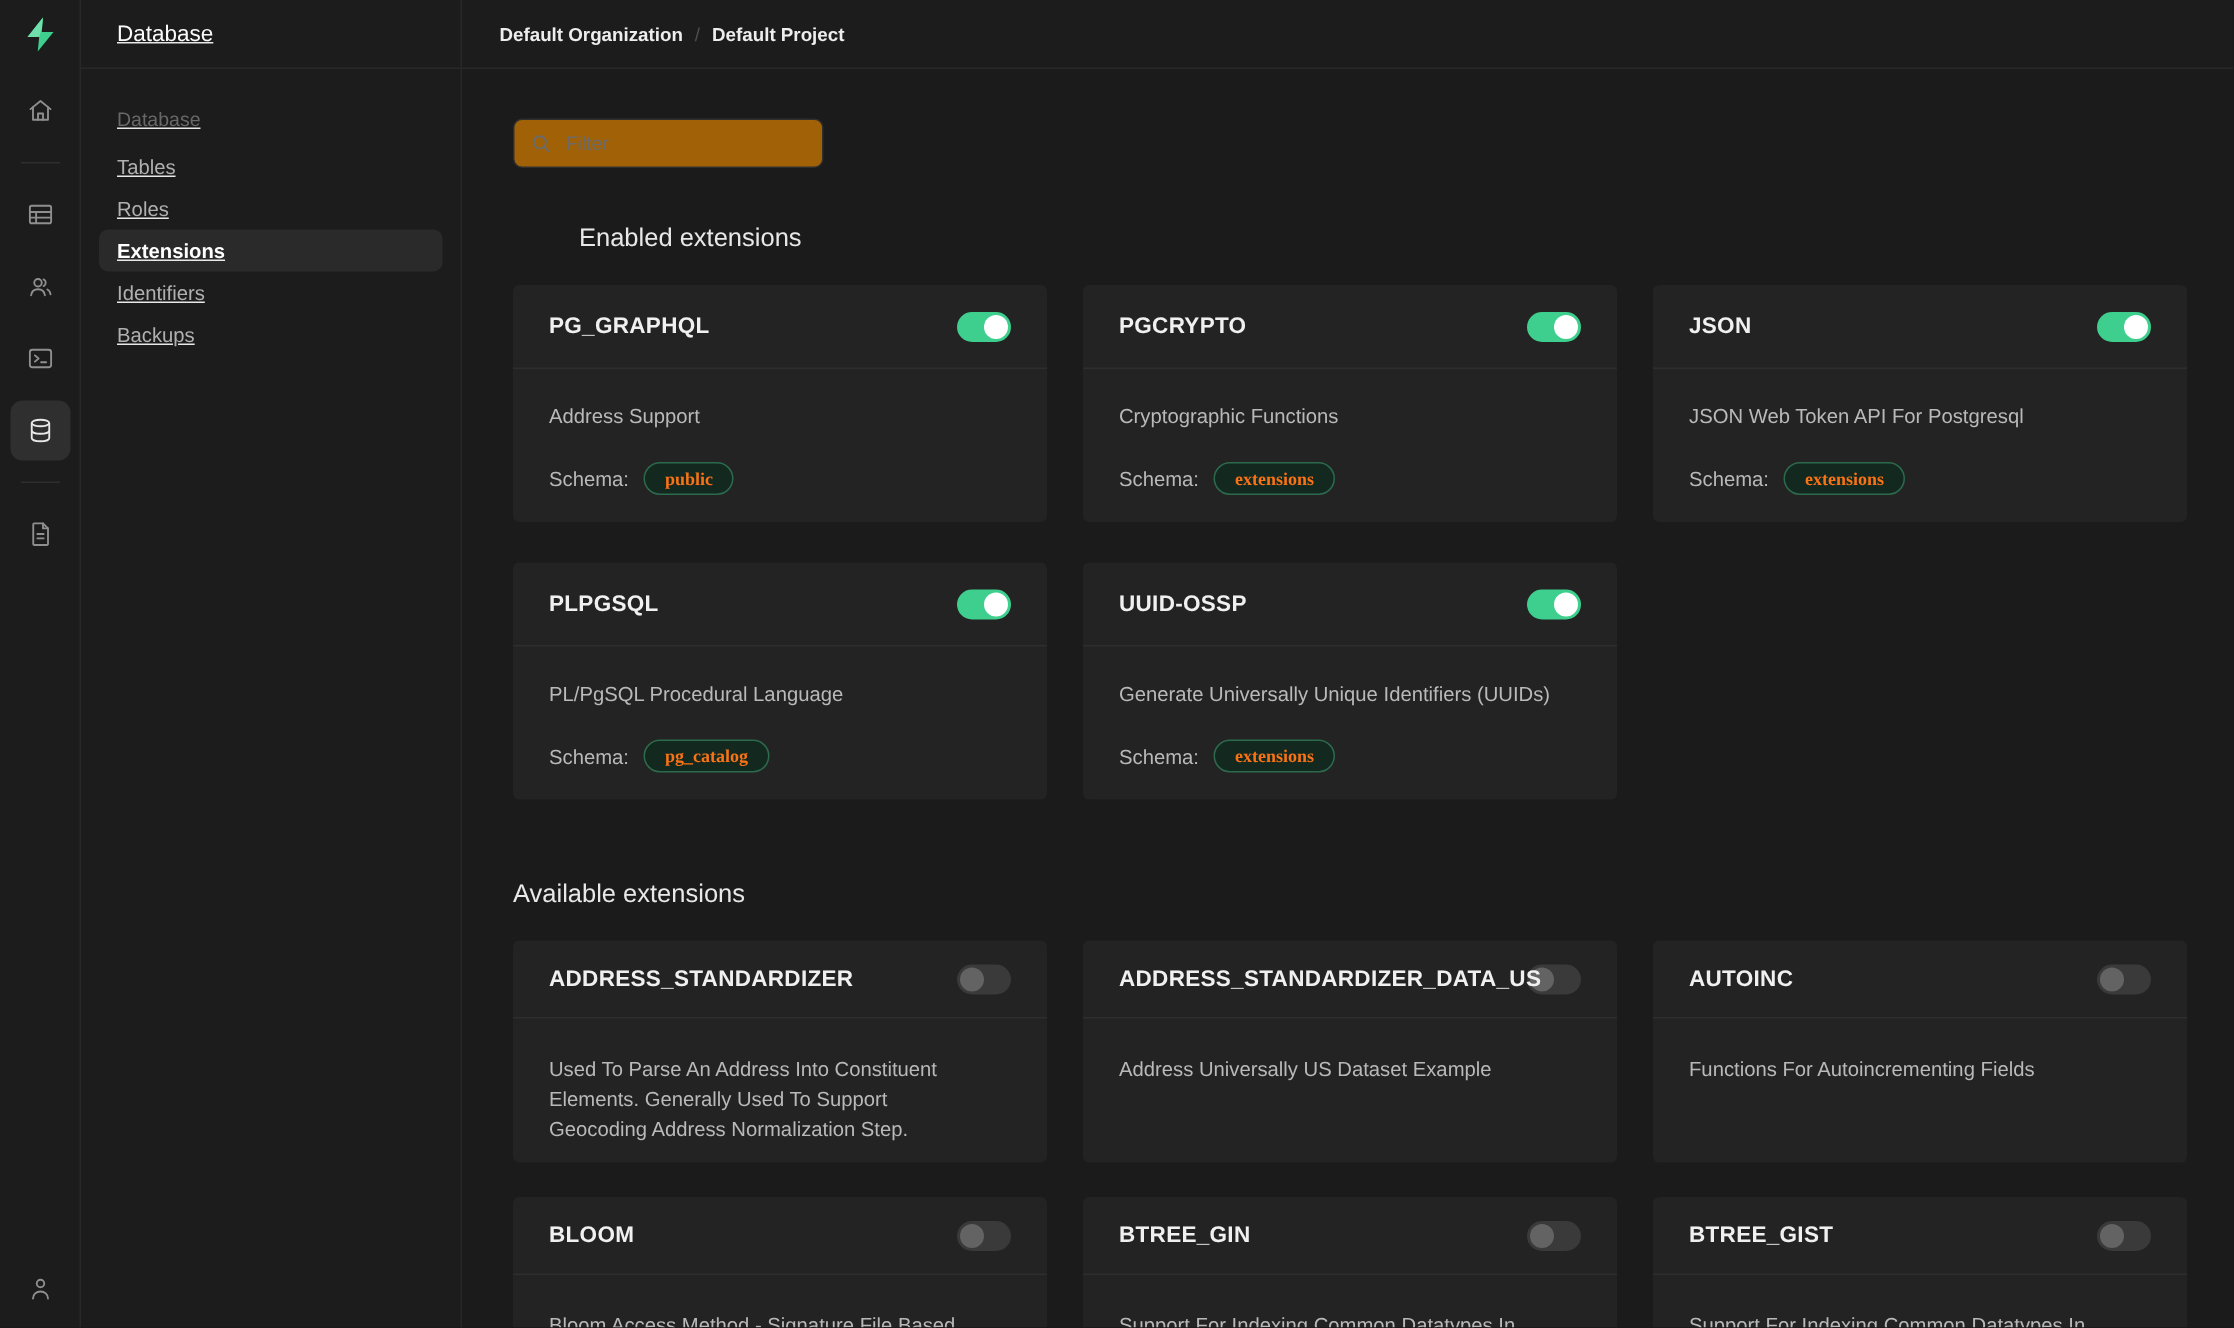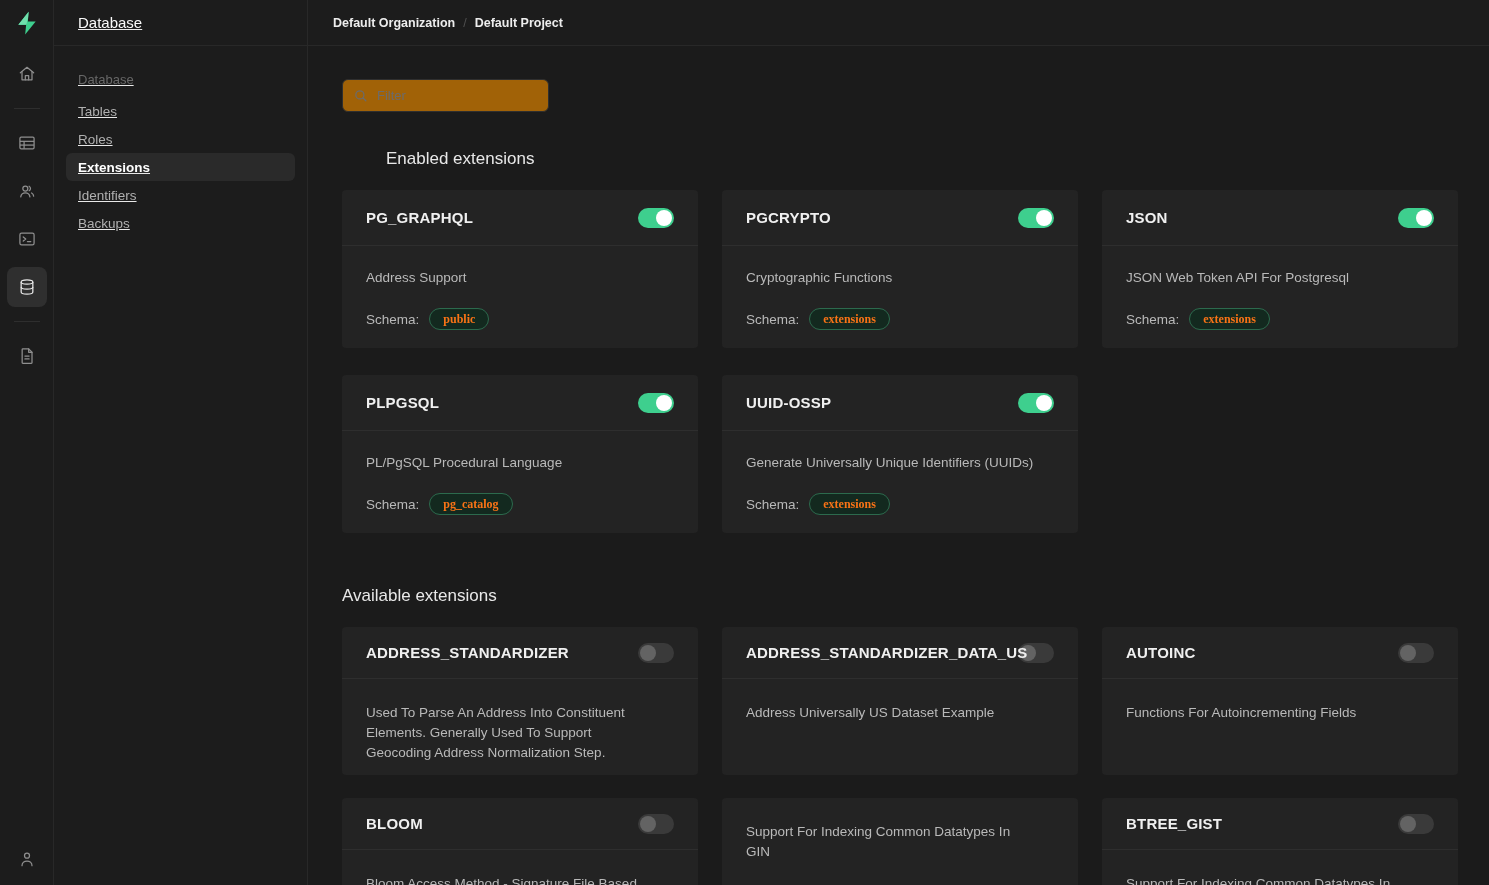--- a/index.html
+++ b/index.html
@@ -346,20 +346,26 @@
       <div class="toggle off">
               <div class="knob"></div>
             </div>
     </div>
     <div class="card-body">
       <p class="card-desc">Bloom Access Method - Signature File Based</p>
 
     </div>
   </div>
         <div class="card">
+    <div class="card-header">
+      <span class="card-title">BTREE_GIN</span>
+      <div class="toggle off">
+              <div class="knob"></div>
+            </div>
+    </div>
     <div class="card-body">
       <p class="card-desc">Support For Indexing Common Datatypes In GIN</p>
 
     </div>
   </div>
         <div class="card">
     <div class="card-header">
       <span class="card-title">BTREE_GIST</span>
       <div class="toggle off">
               <div class="knob"></div>

